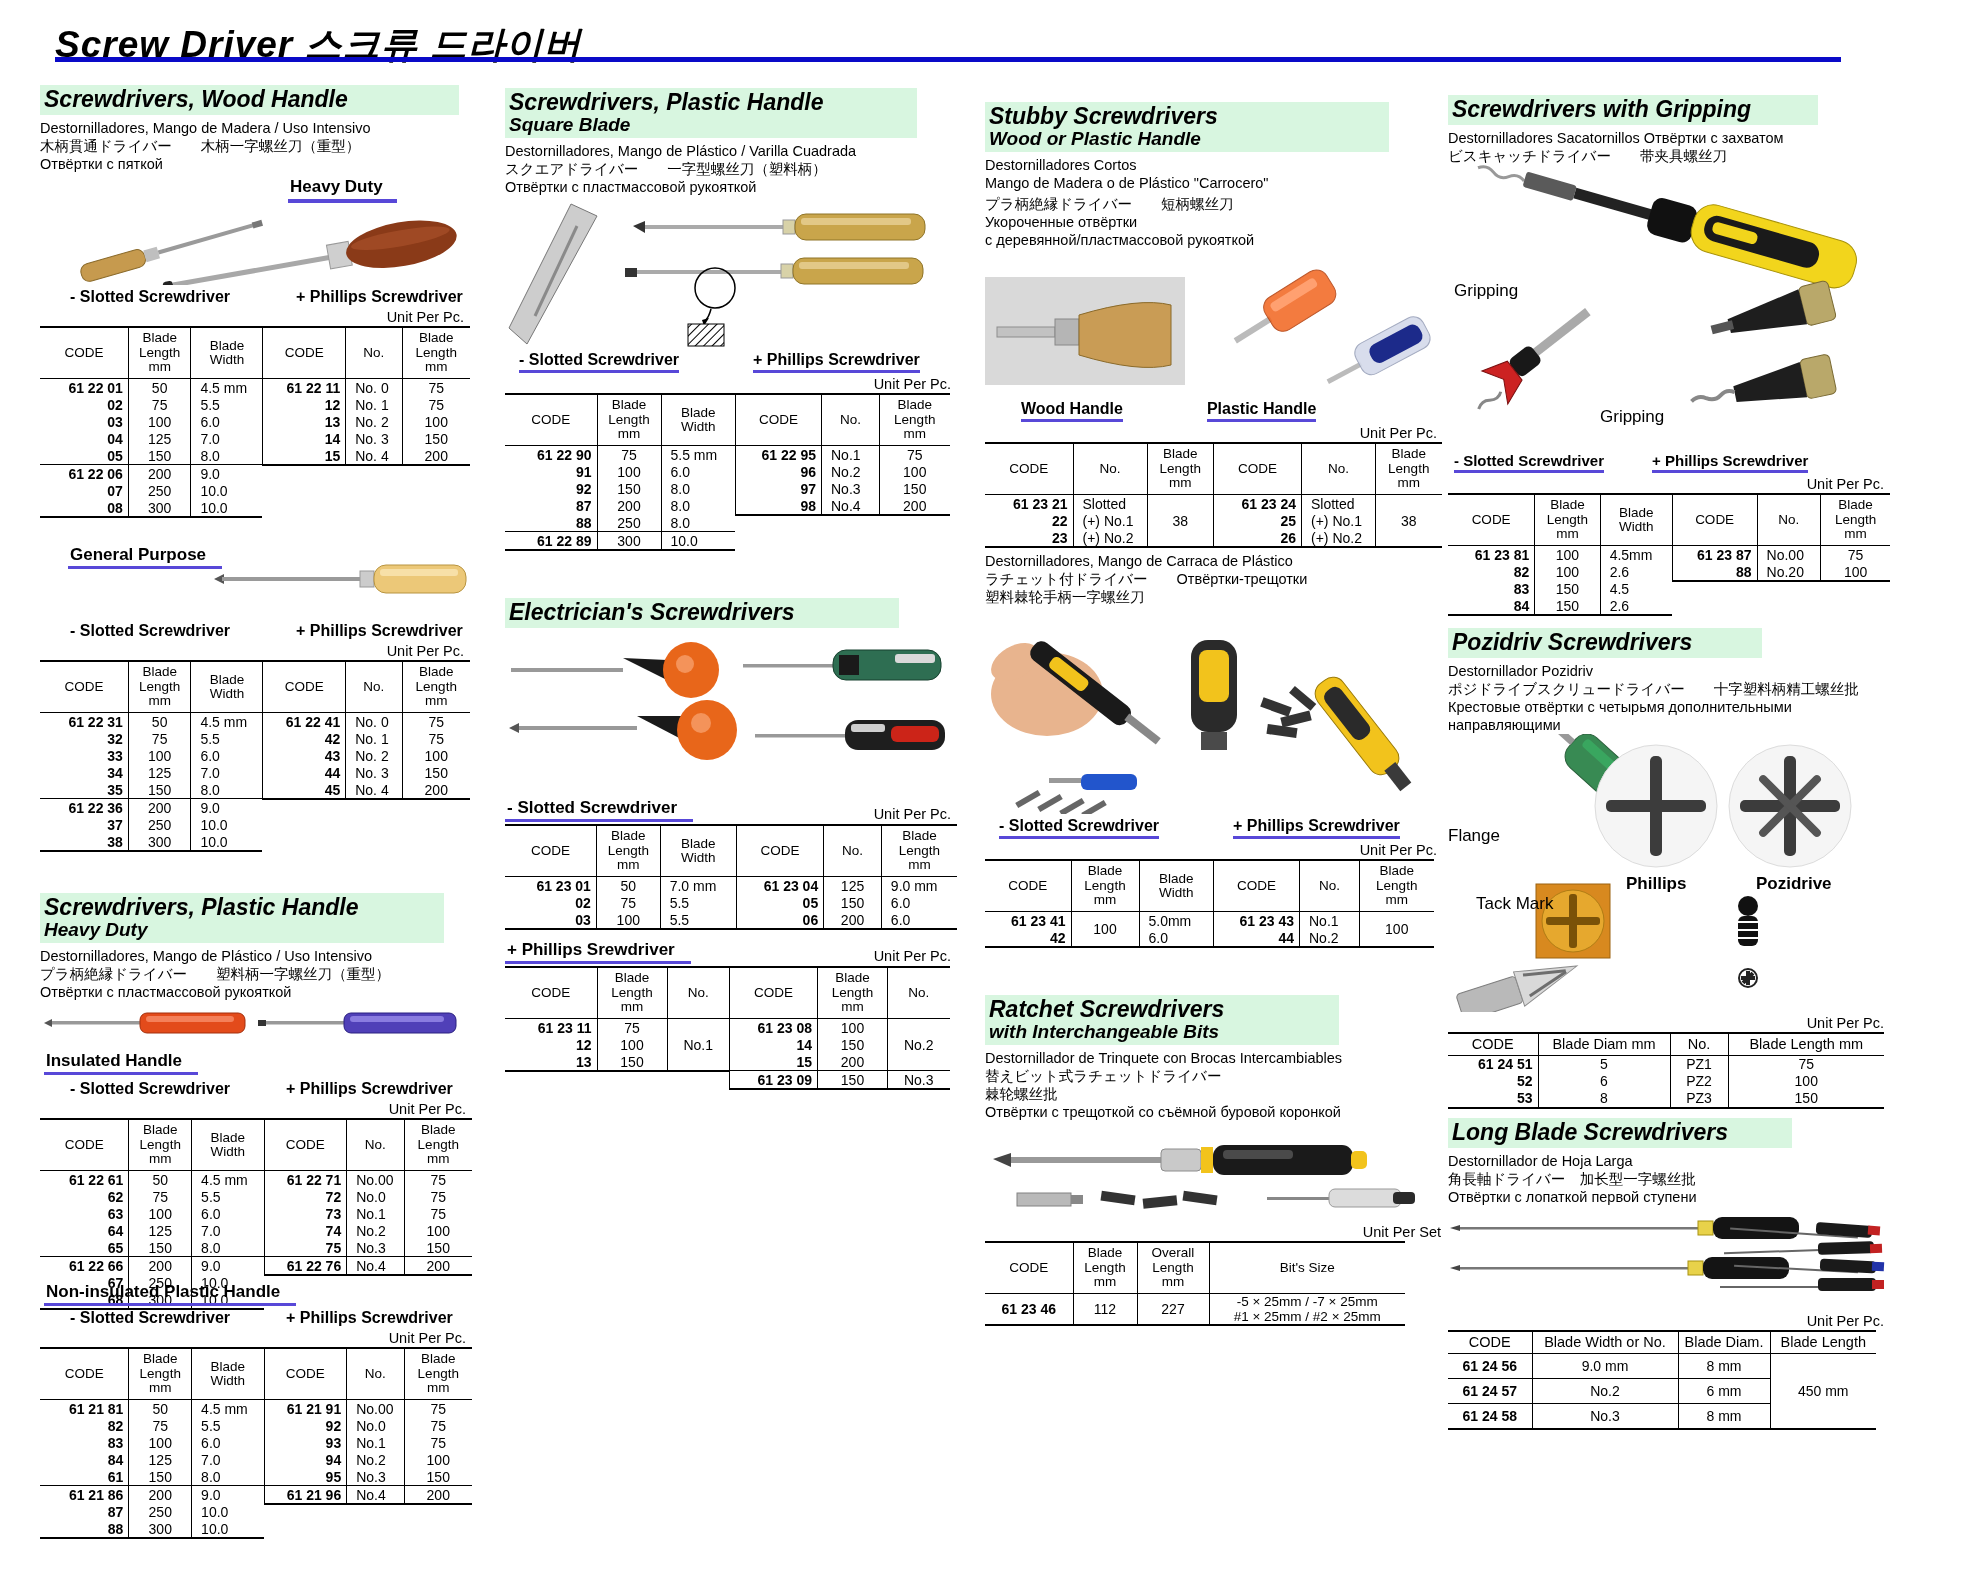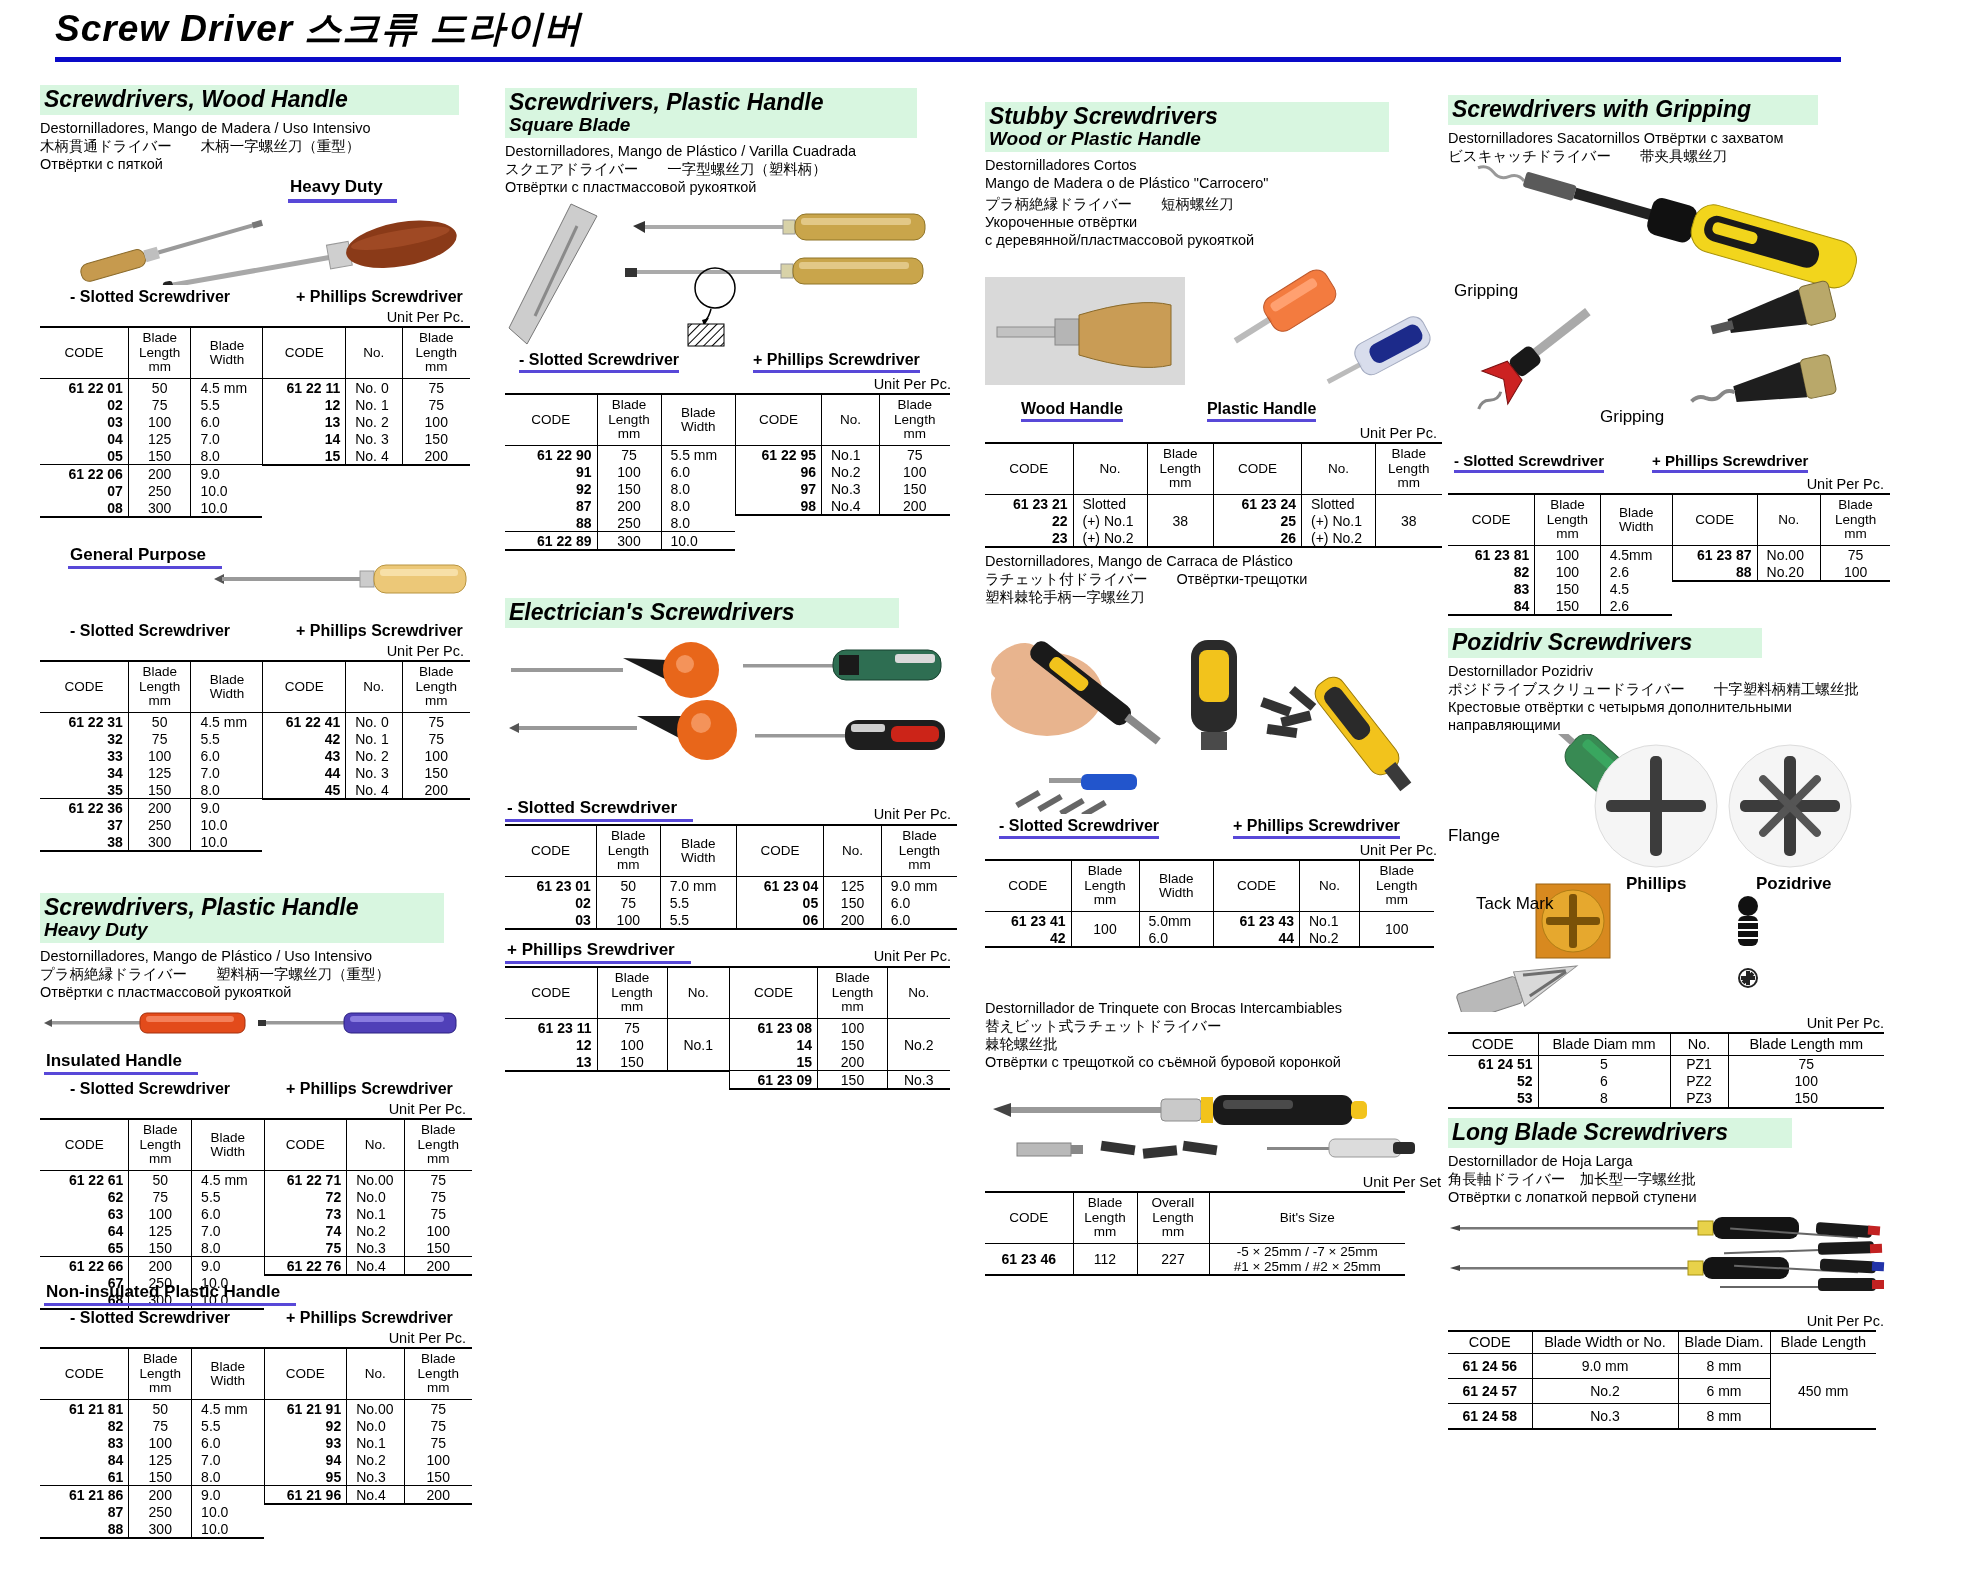--- a/index.html
+++ b/index.html
@@ -1,18 +1,18 @@
 <!DOCTYPE html>
 <html><head>
 <meta charset="utf-8">
 <style>
   html,body{margin:0;padding:0;background:#fff;}
   .page{position:relative;width:1966px;height:1570px;background:#fff;overflow:hidden;
         font-family:"Liberation Sans",sans-serif;color:#000;}
-  .pgtitle{position:absolute;left:55px;top:4px;font-size:37px;font-style:italic;font-weight:bold;letter-spacing:1px;text-align:center;}
+  .pgtitle{position:absolute;left:55px;top:20px;font-size:37px;font-style:italic;font-weight:bold;letter-spacing:1px;text-align:center;}
   .rule{position:absolute;left:55px;top:57px;width:1786px;height:5px;background:#0a0ac8;}
   .sec{position:absolute;}
   .sec-head{display:inline-block;background:#d8f6e0;font-style:italic;font-weight:bold;
             font-size:23px;line-height:25px;padding:2px 10px 3px 4px;}
   .sec-head .t2{display:block;font-size:19px;line-height:20px;}
   .subs{font-size:14.5px;line-height:18px;margin-top:4px;}
   .subs div{white-space:nowrap;}
   .ulabel{font-weight:bold;font-size:17px;border-bottom:3px solid #5848d8;display:inline-block;padding:0 16px 1px 2px;}
   .typerow{display:flex;font-weight:bold;font-size:16px;margin-top:3px;}
   .typerow.u span{border-bottom:3px solid #5848d8;padding-bottom:1px;}
@@ -1061,20 +1061,24 @@
             <tr>
               <td class="code">44</td>
               <td class="l">No.2</td>
             </tr>
           </tbody>
         </table>
     </div>
   </div>
 
   <div class="sec" style="left:985px;top:995px;width:462px">
+    <div class="sec-head" style="width:340px">
+      <span>Ratchet Screwdrivers</span>
+      <span class="t2">with Interchangeable Bits</span>
+    </div>
     <div class="subs">
       <div>Destornillador de Trinquete con Brocas Intercambiables</div>
       <div>替えビット式ラチェットドライバー</div>
       <div>棘轮螺丝批</div>
       <div>Отвёртки с трещоткой со съёмной буровой коронкой</div>
     </div>
     <div class="imgblk" style="height:100px">
       <svg width="455" height="100" viewBox="0 0 455 100">
         <polygon points="8,38 26,32 26,46" fill="#444"></polygon>
         <rect x="26" y="36" width="150" height="6" fill="#999"></rect>

